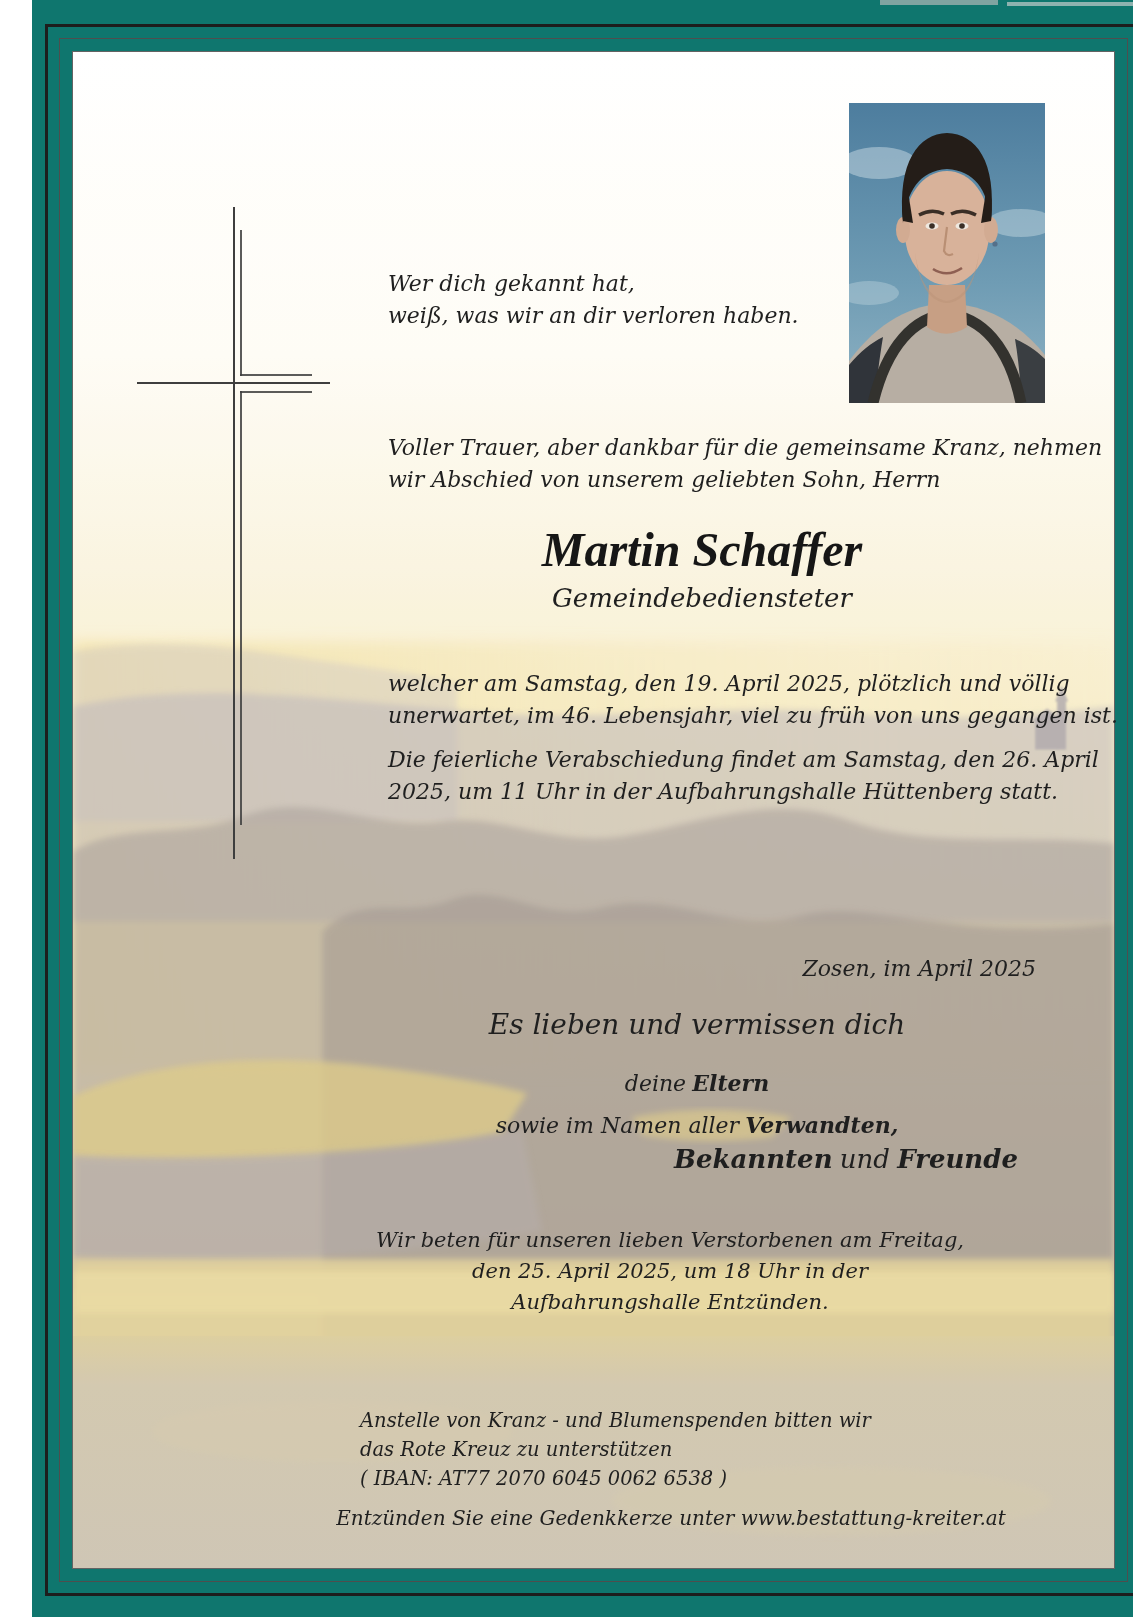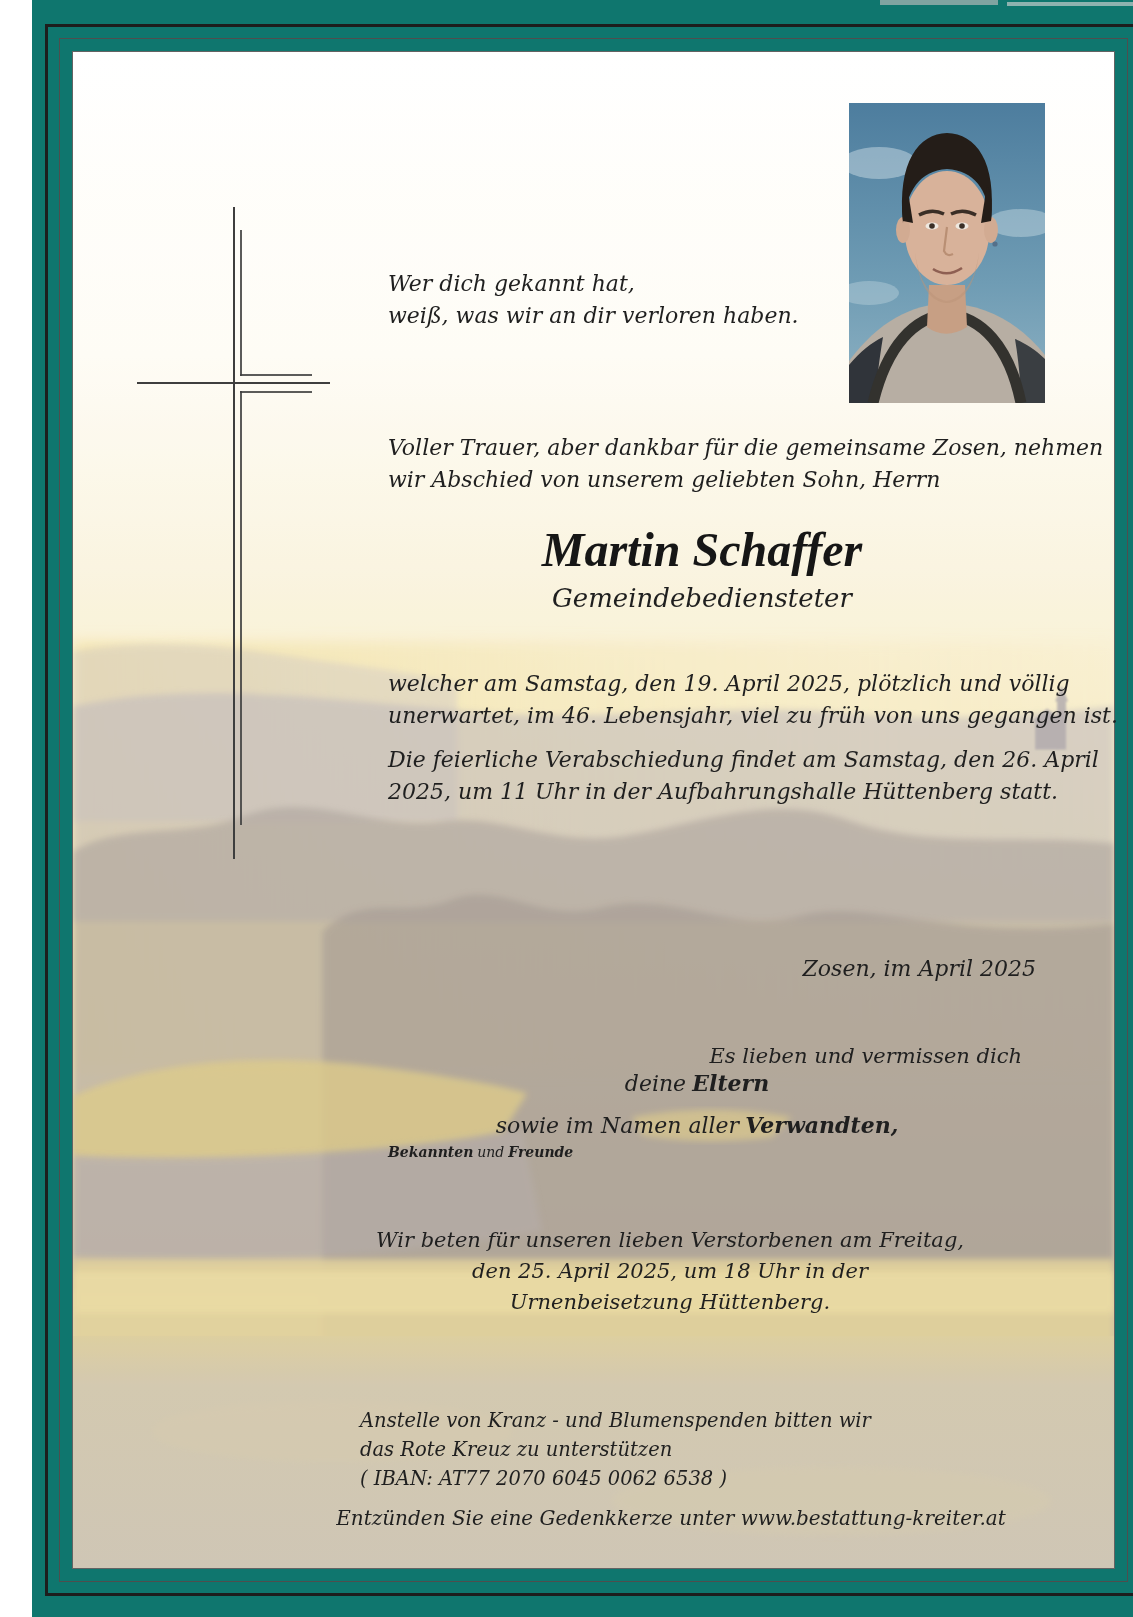--- a/index.html
+++ b/index.html
@@ -34,24 +34,24 @@
   .left-col { left:356px; text-align:left; }
   .quote    { top:268px;  font-size:22px; line-height:32px; }
   .intro    { top:432px;  font-size:22px; line-height:32px; }
   .namebk   { top:518px;  left:345px; width:650px; text-align:center; }
   .name     { font-size:48px; font-weight:bold; line-height:64px; color:#161616;font-family:Liberation Serif, serif; }
   .occupation { font-size:26px; font-weight:normal; line-height:32px; }
   .death    { top:668px;  font-size:22px; line-height:32px; }
   .farewell { top:744px;  font-size:22px; line-height:32px; }
   .urn      { top:818px;  font-size:22px; line-height:32px; }
   .place    { top:956px;  left:354px; width:650px; text-align:right; font-size:22px; }
-  .mourn1   { top:1044px; left:340px; width:650px; text-align:right; font-size:21px; }
+  .mourn1   { top:1008px; left:340px; width:650px; text-align:center; font-size:28px; }
   .mourn2   { top:1070px; left:340px; width:650px; text-align:center; font-size:22px; }
   .mourn3   { top:1112px; left:340px; width:650px; text-align:center; font-size:22px; }
-  .mourn4   { top:1144px; left:356px; width:650px; text-align:left; font-size:14px; }
+  .mourn4   { top:1144px; left:336px; width:650px; text-align:right; font-size:26px; }
   .prayer   { top:1225px; left:298px; width:680px; text-align:center; font-size:21px; line-height:31px; }
   .donation { top:1406px; left:328px; width:680px; text-align:left; font-size:19.5px; line-height:29px; }
   .candle   { top:1506px; left:299px; width:680px; text-align:center; font-size:20px; }
   .b { font-weight:bold; }
   .seg { margin-right:0.28em; }
   .seg:last-child { margin-right:0; }
 </style>
 </head>
 <body>
 
@@ -177,21 +177,21 @@
 
     <path d="M66,150 C70,178 82,196 98,198 C114,196 126,178 130,150 C126,184 114,199 98,200 C82,199 70,184 66,150 Z" fill="#bb9378" opacity="0.5"></path>
   </svg>
 
   <div class="tb quote left-col">
     <div>Wer dich gekannt hat,</div>
     <div>weiß, was wir an dir verloren haben.</div>
   </div>
 
   <div class="tb intro left-col">
-    <div>Voller Trauer, aber dankbar für die gemeinsame Zosen, nehmen</div>
+    <div>Voller Trauer, aber dankbar für die gemeinsame Kranz, nehmen</div>
     <div>wir Abschied von unserem geliebten Sohn, Herrn</div>
   </div>
 
   <div class="tb namebk">
     <div class="name">Martin Schaffer</div>
     <div class="occupation">Gemeindebediensteter</div>
   </div>
 
   <div class="tb death left-col">
     <div>welcher am Samstag, den 19. April 2025, plötzlich und völlig</div>
@@ -216,21 +216,21 @@
     <span class="seg">sowie im Namen aller</span><span class="b">Verwandten,</span>
   </div>
 
   <div class="tb mourn4">
     <span class="b seg">Bekannten</span><span class="seg">und</span><span class="b">Freunde</span>
   </div>
 
   <div class="tb prayer">
     <div>Wir beten für unseren lieben Verstorbenen am Freitag,</div>
     <div>den 25. April 2025, um 18 Uhr in der</div>
-    <div>Urnenbeisetzung Hüttenberg.</div>
+    <div>Aufbahrungshalle Entzünden.</div>
   </div>
 
   <div class="tb donation">
     <div>Anstelle von Kranz - und Blumenspenden bitten wir</div>
     <div>das Rote Kreuz zu unterstützen</div>
     <div>( IBAN: AT77 2070 6045 0062 6538 )</div>
   </div>
 
   <div class="tb candle">Entzünden Sie eine Gedenkkerze unter www.bestattung-kreiter.at</div>
 

